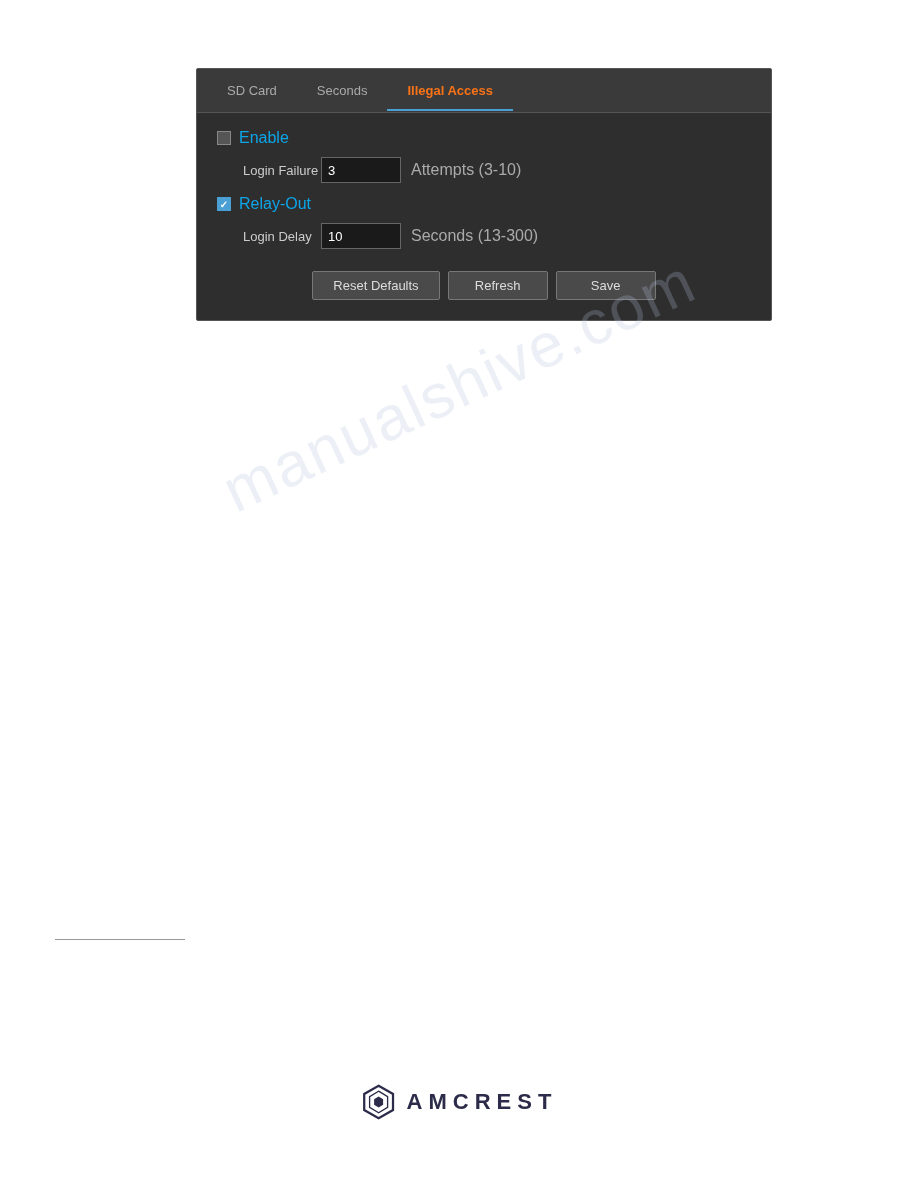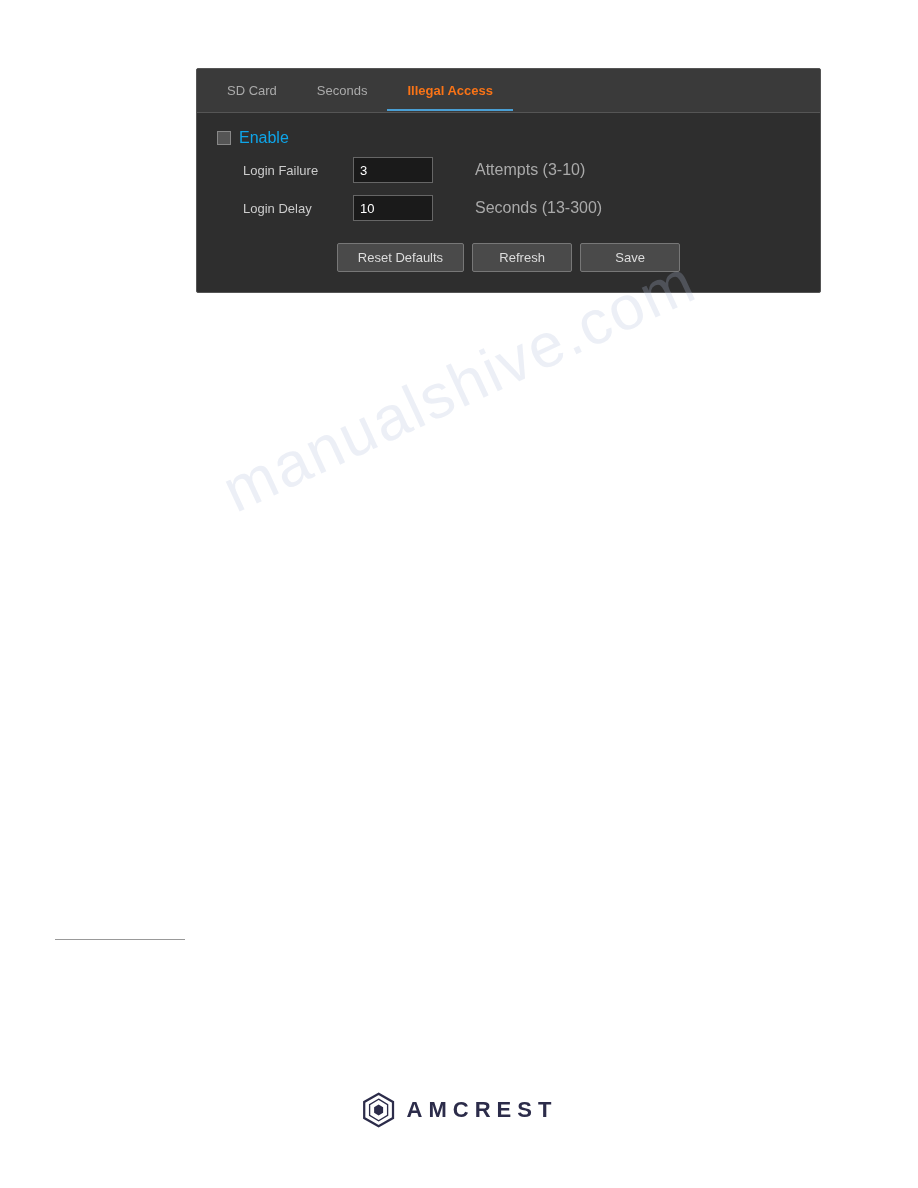--- a/index.html
+++ b/index.html
@@ -11,21 +11,21 @@
       font-family: Arial, sans-serif;
       position: relative;
       overflow: hidden;
     }
 
     
     .panel {
       position: absolute;
       top: 68px;
       left: 196px;
-      width: 625px;
+      width: 576px;
       background: #2e2e2e;
       border: 1px solid #555;
       border-radius: 2px;
     }
 
     
     .tab-bar {
       display: flex;
       align-items: center;
       background: #3a3a3a;
@@ -96,21 +96,20 @@
     .checkbox-label {
       color: #0ea5e9;
       font-size: 16px;
     }
 
     .field-row {
       display: flex;
       align-items: center;
       margin-bottom: 12px;
       padding-left: 4px;
-      gap: 32px;
     }
 
     .field-label {
       color: #ccc;
       font-size: 13px;
       width: 100px;
       padding-left: 22px;
     }
 
     .field-input {
@@ -170,21 +169,21 @@
       bottom: 248px;
       left: 55px;
       width: 130px;
       height: 1px;
       background: #999;
     }
 
     
     .amcrest-logo {
       position: absolute;
-      bottom: 60px;
+      bottom: 68px;
       left: 50%;
       transform: translateX(-50%);
       display: flex;
       align-items: center;
       gap: 10px;
     }
 
     .amcrest-icon {
       width: 36px;
       height: 36px;
@@ -215,20 +214,24 @@
       <div class="checkbox-box"></div>
       <span class="checkbox-label">Enable</span>
     </div>
 
     <div class="field-row">
       <span class="field-label">Login Failure</span>
       <input class="field-input" type="text" value="3" style="">
       <span class="field-hint">Attempts (3-10)</span>
     </div>
 
+    <div class="checkbox-row">
+      <div class="checkbox-box checked"></div>
+      <span class="checkbox-label">Relay-Out</span>
+    </div>
 
     <div class="field-row">
       <span class="field-label">Login Delay</span>
       <input class="field-input" type="text" value="10" style="">
       <span class="field-hint">Seconds (13-300)</span>
     </div>
 
 
     <div class="buttons-row">
       <button class="btn">Reset Defaults</button>

